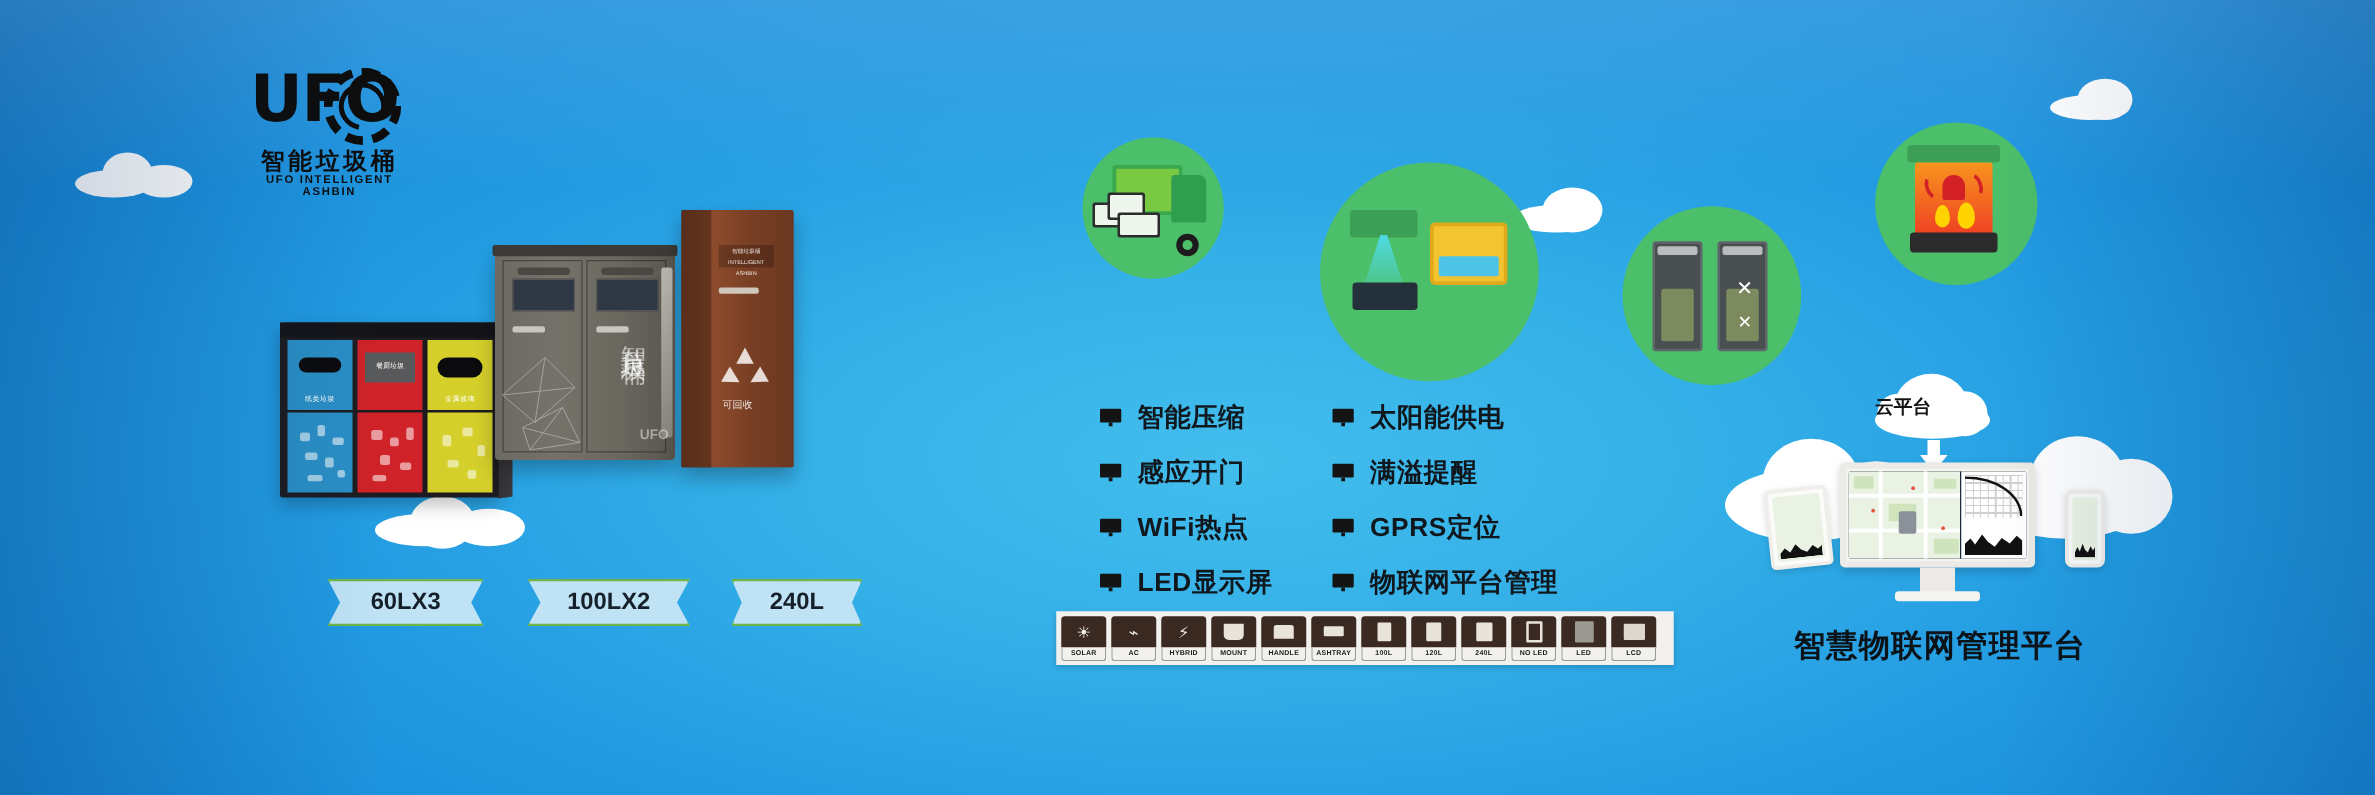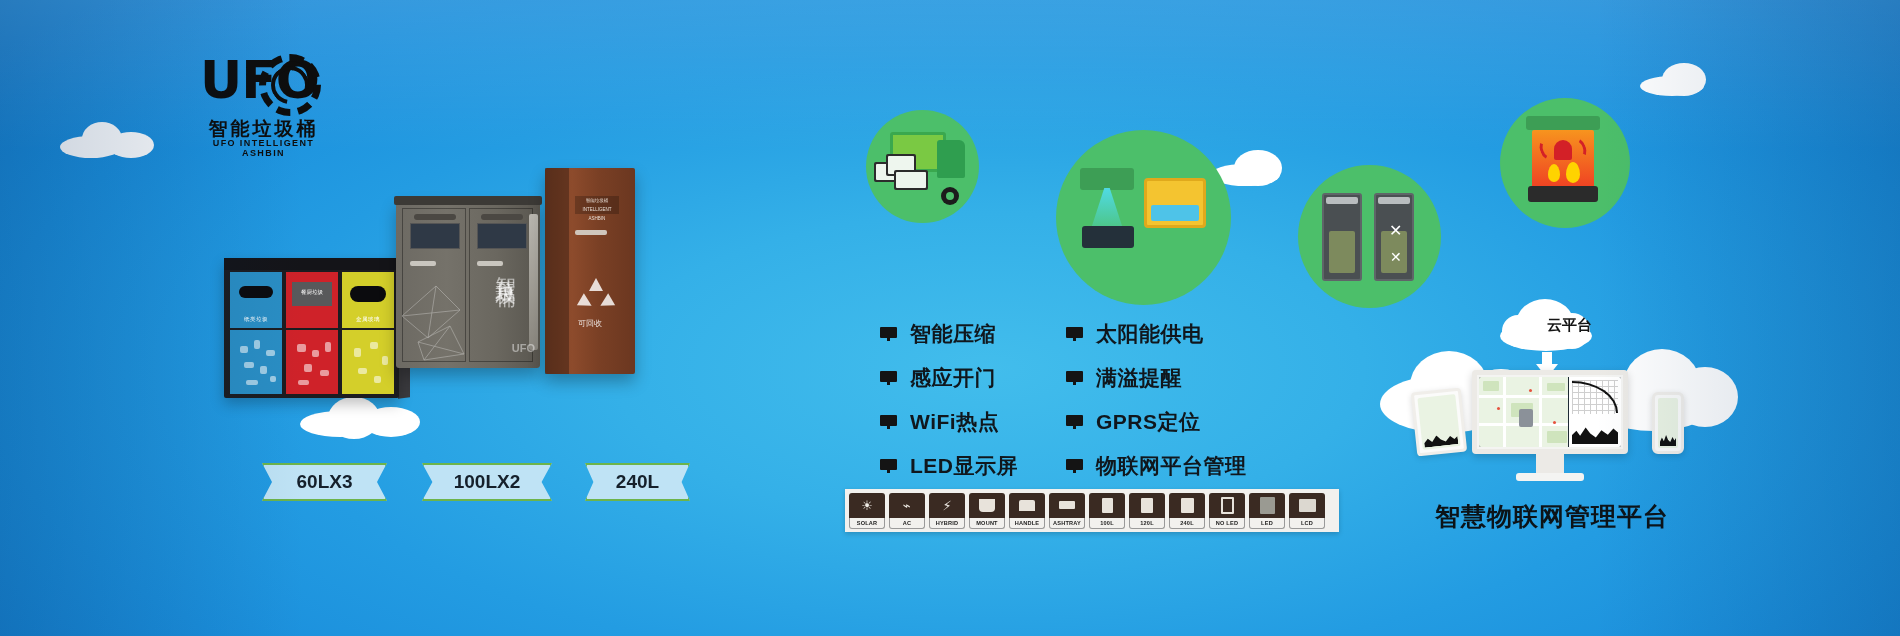--- a/index.html
+++ b/index.html
@@ -194,21 +194,21 @@
     border:1px solid #9a9a9a; border-top:none; border-radius:0 0 3px 3px;
   }
   #badges .glyph { color:#f0ece6; font-size:13px; line-height:1; }
   #badges .box { width:16px; height:17px; background:#e8e3db; border-radius:1px; }
   #badges .boxsm { width:11px; height:15px; background:#e8e3db; border-radius:1px; }
 
   
   #cloudplat { position:absolute; left:1500px; top:297px; width:92px; height:56px; }
   #cloudplat .cshape { position:absolute; inset:0; }
   #cloudplat .cshape i { position:absolute; background:#fff; border-radius:50%; }
-  #cloudplat .lbl { position:absolute; left:0; right:0; top:19px; text-align:right; font-size:15px; font-weight:bold; color:#151515; z-index:4; }
+  #cloudplat .lbl { position:absolute; left:0; right:0; top:19px; text-align:left; font-size:15px; font-weight:bold; color:#151515; z-index:4; }
   #arrow { position:absolute; left:1536px; top:352px; width:22px; height:26px; }
   #arrow .shaft { position:absolute; left:6px; top:0; width:10px; height:14px; background:#fff; }
   #arrow .head { position:absolute; left:0; top:12px; width:0; height:0; border-left:11px solid transparent; border-right:11px solid transparent; border-top:14px solid #fff; }
 
   #dash { position:absolute; left:1408px; top:370px; width:282px; height:118px; }
   #dash .mon {
     position:absolute; left:64px; top:0; width:156px; height:84px;
     background:#f4f4f2; border:5px solid #eceae6; border-radius:4px;
     box-shadow:0 3px 8px rgba(0,0,0,.18);
   }

